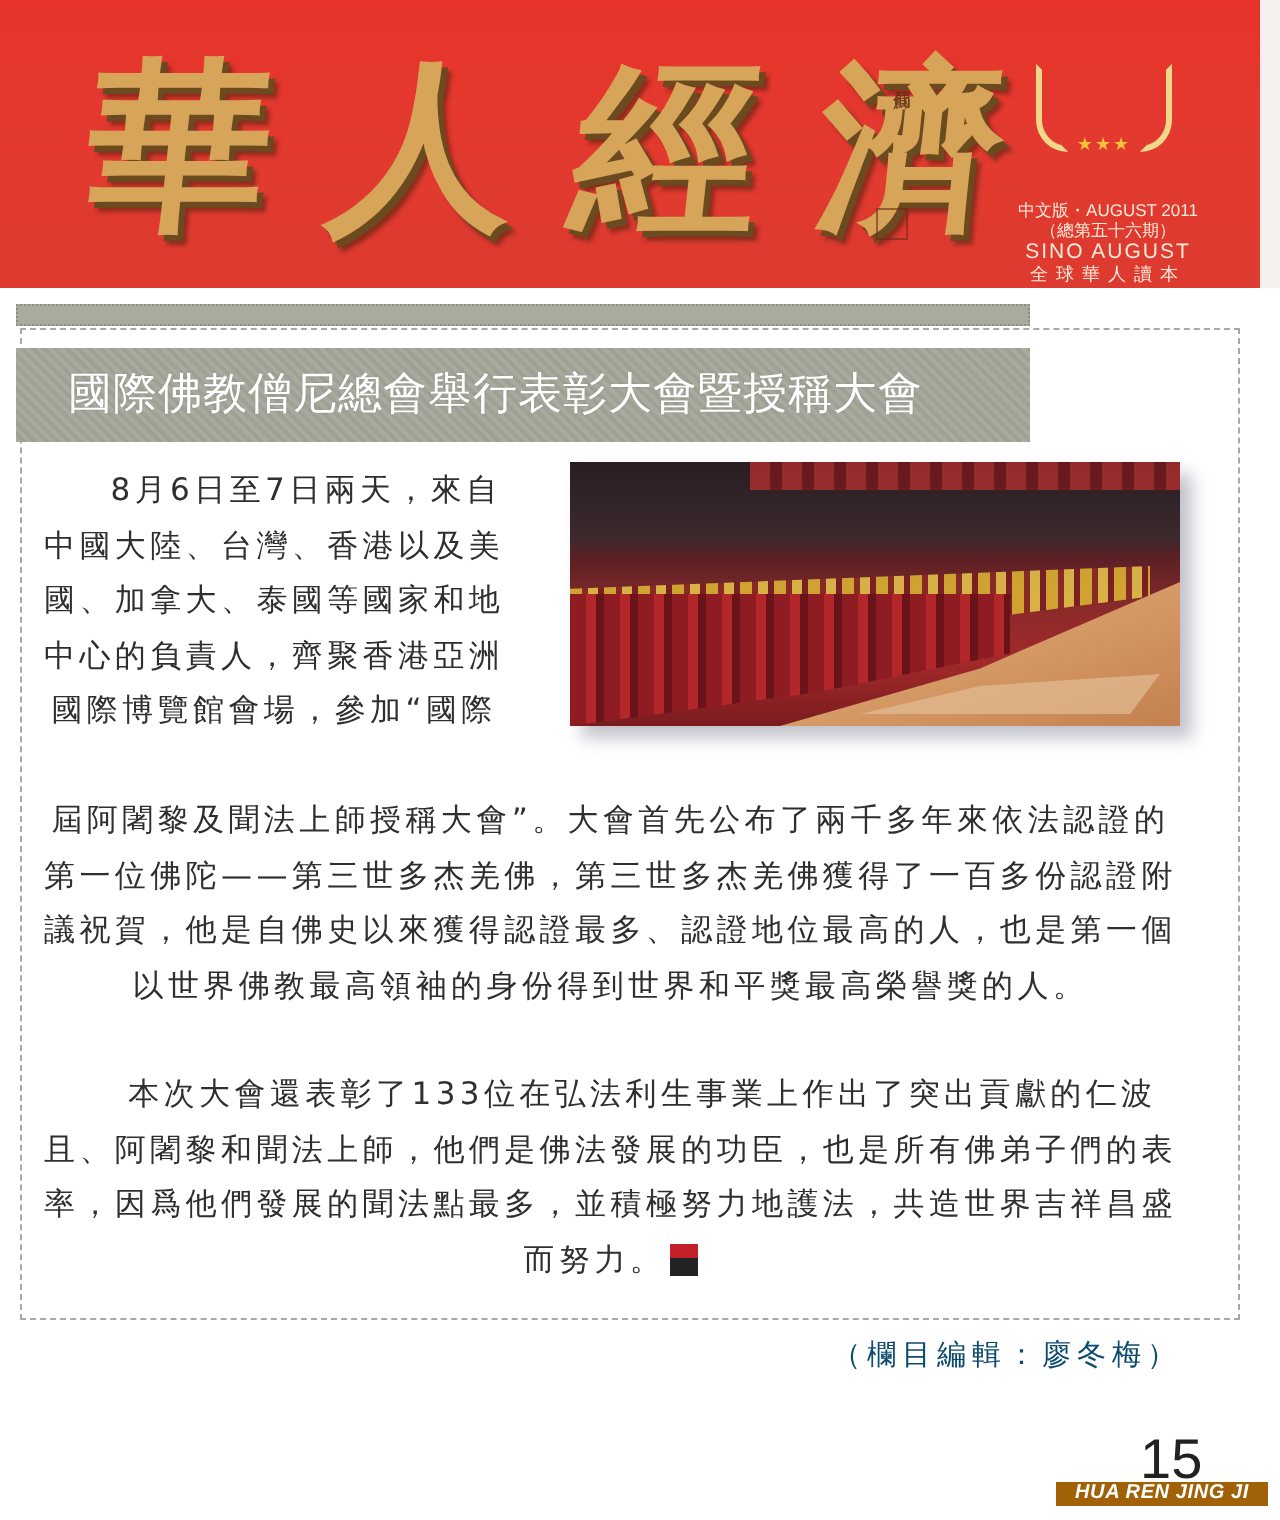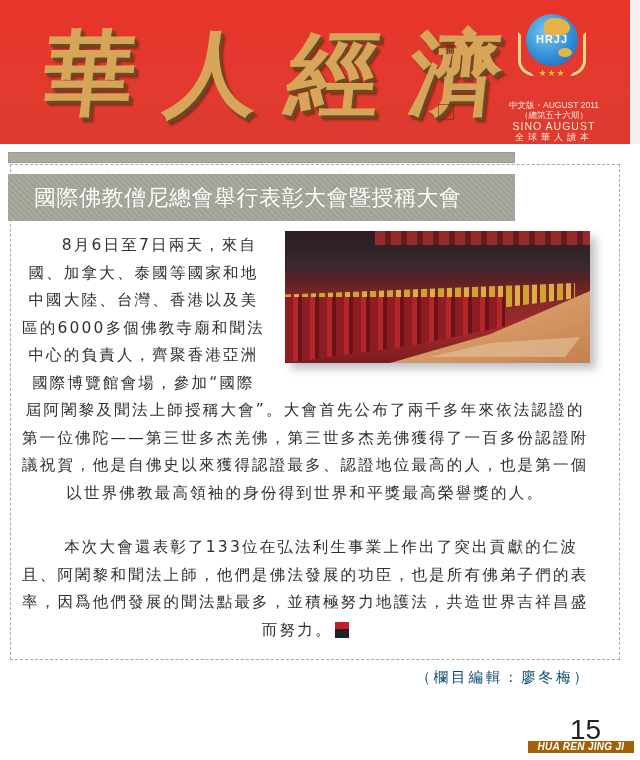--- a/index.html
+++ b/index.html
@@ -166,25 +166,20 @@
     <span>人</span>
     <span>經</span>
     <span>濟</span>
   </div>
   <div class="calligrapher-seal">蘇局仙</div>
   <div class="seal-box"></div>
 
   <div class="globe-wrap">
     <div class="laurel-l"></div>
     <div class="laurel-r"></div>
-    <div class="globe">
-      <div class="land1"></div>
-      <div class="land2"></div>
-      <div class="hrjj">HRJJ</div>
-    </div>
     <div class="stars">★★★</div>
   </div>
 
   <div class="issue">
     <div>中文版・AUGUST 2011</div>
     <div>（總第五十六期）</div>
     <div class="en">SINO AUGUST</div>
     <div class="slogan">全球華人讀本</div>
   </div>
 </header>
@@ -200,23 +195,22 @@
     <div class="ceiling"></div>
     <div class="crowd-yellow"></div>
     <div class="crowd-red"></div>
     <div class="floor"></div>
     <div class="floor-stripe"></div>
   </div>
 </div>
 
 <div class="para p1">
   <span class="line indent">8月6日至7日兩天，來自</span>
+  <span class="line">中國大陸、台灣、香港以及美</span>
   <span class="line">國、加拿大、泰國等國家和地</span>
-  <span class="line">中國大陸、台灣、香港以及美</span>
-  <span class="line">區的6000多個佛教寺廟和聞法</span>
   <span class="line">中心的負責人，齊聚香港亞洲</span>
   <span class="line">國際博覽館會場，參加“國際</span>
 </div>
 
 <div class="para p1b">
   <span class="line">屆阿闍黎及聞法上師授稱大會”。大會首先公布了兩千多年來依法認證的</span>
   <span class="line">第一位佛陀——第三世多杰羌佛，第三世多杰羌佛獲得了一百多份認證附</span>
   <span class="line">議祝賀，他是自佛史以來獲得認證最多、認證地位最高的人，也是第一個</span>
   <span class="line">以世界佛教最高領袖的身份得到世界和平獎最高榮譽獎的人。</span>
 </div>

